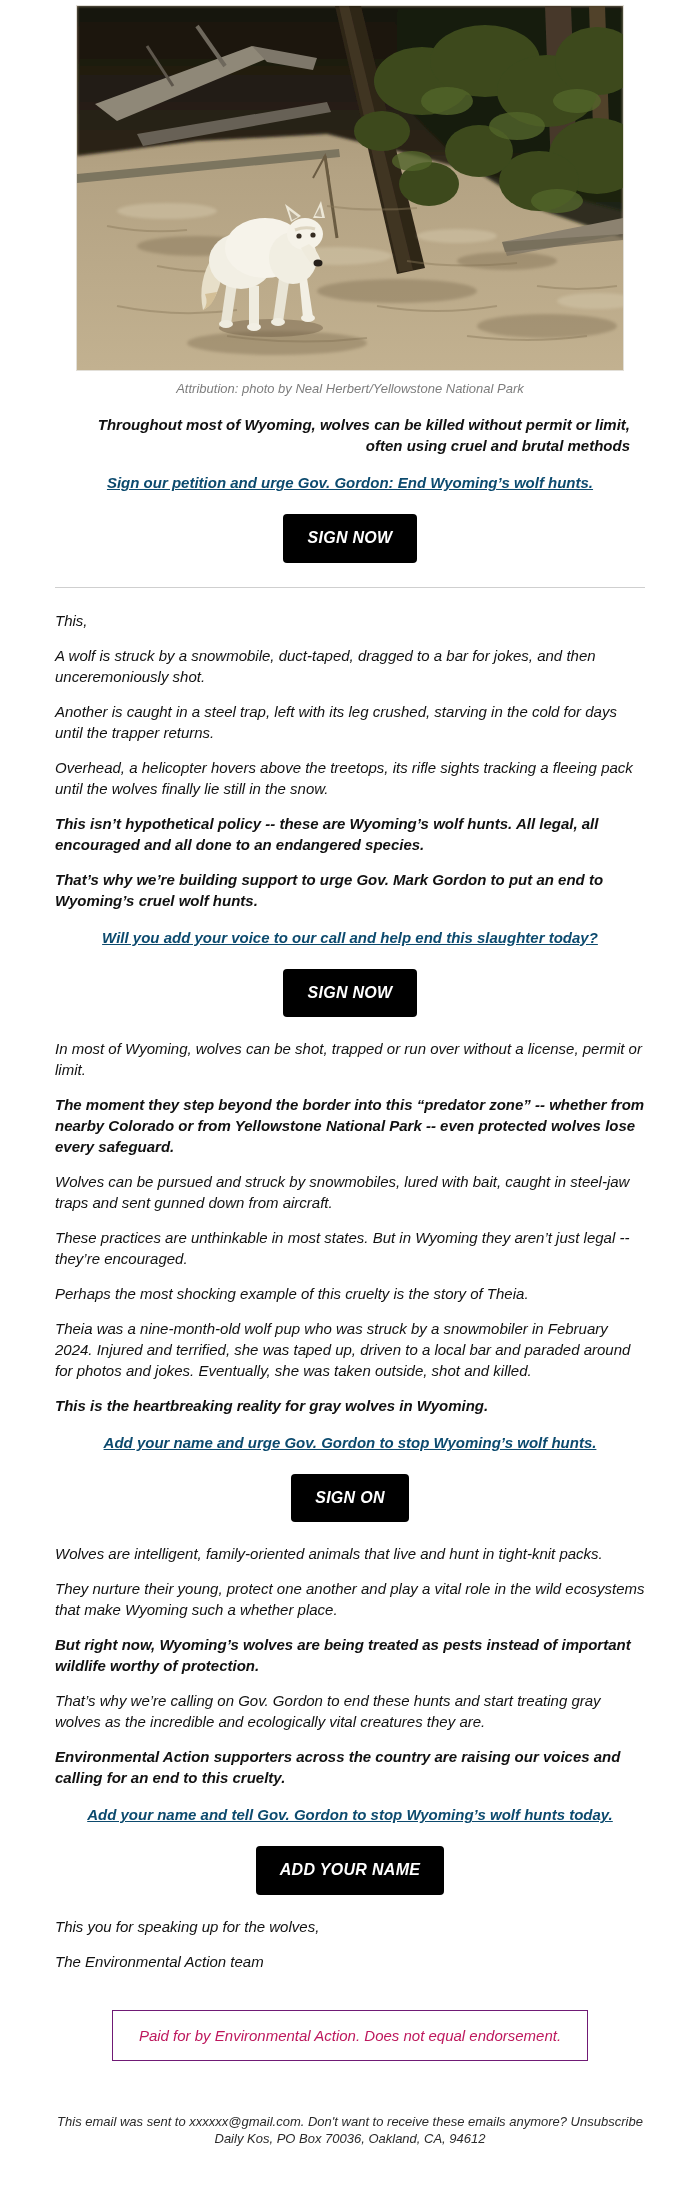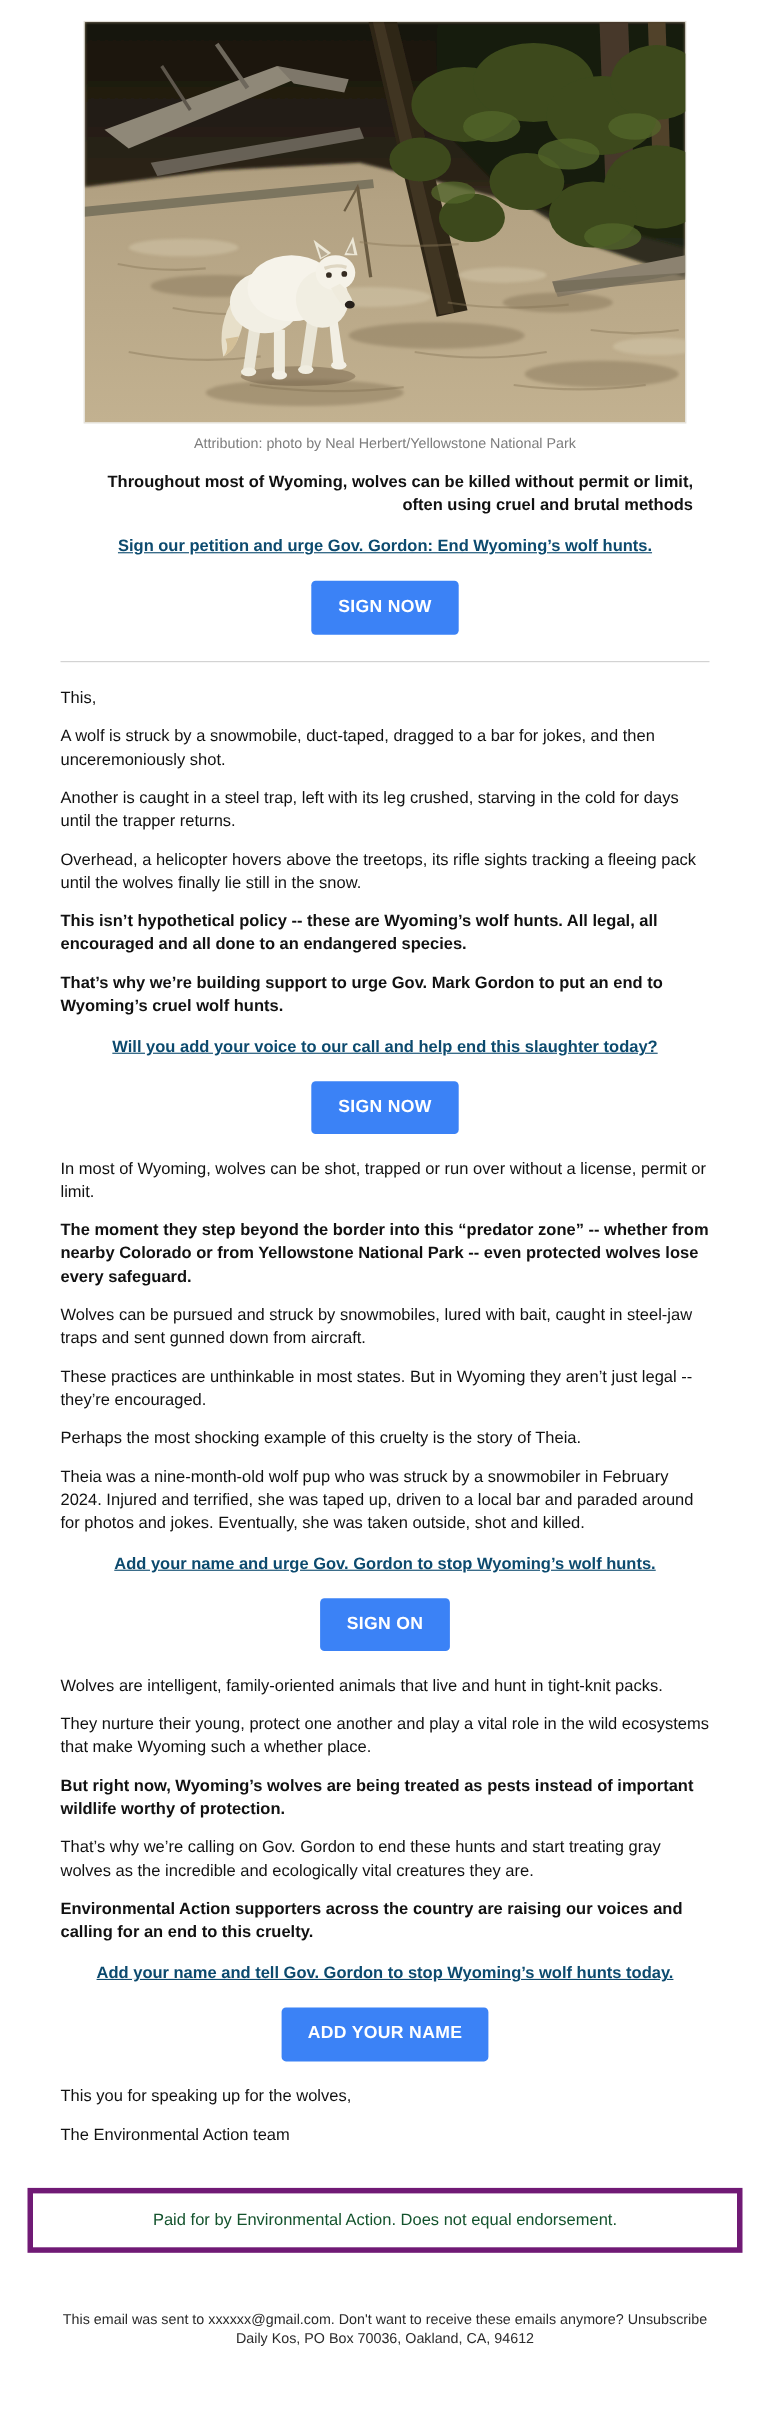--- a/index.html
+++ b/index.html
@@ -2,21 +2,21 @@
 <html><head>
 <meta charset="utf-8">
 <style>
   html, body { margin: 0; padding: 0; }
   body {
     width: 700px; height: 2198px; overflow: hidden;
     background: #ffffff; color: #111111;
     font-family: "Liberation Sans", sans-serif;
     font-size: 15px; line-height: 1.4;
   }
-  .email { padding-top: 19px; }
+  .email { padding-top: 5px; font-style: italic; }
 
   
   .photo-wrap { width: 548px; margin: 0 auto; }
   .photo-frame { border: 1px solid #e2dfd8; display: block; }
   .photo-frame svg { display: block; }
   .attribution {
     text-align: center; color: #7d7d7d; font-size: 13px;
     margin-top: 9px;
   }
 
@@ -26,39 +26,39 @@
     font-weight: bold; text-align: right;
     max-width: 560px; margin: 16px auto 0;
   }
   .link-row { text-align: center; margin-top: 16px; }
   a.textlink {
     color: #0c4a6e; font-weight: bold; text-decoration: underline;
     cursor: pointer;
   }
   .btn-row { text-align: center; margin-top: 21px; }
   a.cta {
-    display: inline-block; background: #3b82f6; color: #ffffff;
+    display: inline-block; background: #000000; color: #ffffff;
     font-weight: bold; font-size: 16px; letter-spacing: 0.3px;
     padding: 13px 24px; border-radius: 4px; text-decoration: none;
     cursor: pointer;
   }
   hr.divider {
     border: none; border-top: 1px solid #cfcfcf;
     margin: 24px 0 0;
   }
   .para { margin: 14px 0 0; }
   .para.bold { font-weight: bold; }
   .greeting { margin-top: 22px; }
   .after-btn { margin-top: 21px; }
 
   
   .disclaimer-box {
-    width: 650px; margin: 38px auto 0;
-    border: 5px solid #701a75; box-sizing: border-box;
-    text-align: center; font-size: 15px; color: #14532d;
+    width: 476px; margin: 38px auto 0;
+    border: 1px solid #701a75; box-sizing: border-box;
+    text-align: center; font-size: 15px; color: #be185d;
     padding: 14px 8px;
   }
   .fineprint {
     margin-top: 52px; text-align: center;
     font-size: 13px; line-height: 1.35; color: #2a2a2a;
     padding-bottom: 8px;
   }
   .fineprint .unsub { color: #2a2a2a; text-decoration: none; cursor: pointer; }
 </style>
 </head>
@@ -205,20 +205,21 @@
 
     <div class="link-row"><a href="#" class="textlink">Will you add your voice to our call and help end this slaughter today?</a></div>
     <div class="btn-row"><a href="#" class="cta">SIGN NOW</a></div>
 
     <p class="para after-btn">In most of Wyoming, wolves can be shot, trapped or run over without a license, permit or limit.</p>
     <p class="para bold">The moment they step beyond the border into this “predator zone” -- whether from nearby Colorado or from Yellowstone National Park -- even protected wolves lose every safeguard.</p>
     <p class="para">Wolves can be pursued and struck by snowmobiles, lured with bait, caught in steel-jaw traps and sent gunned down from aircraft.</p>
     <p class="para">These practices are unthinkable in most states. But in Wyoming they aren’t just legal -- they’re encouraged.</p>
     <p class="para">Perhaps the most shocking example of this cruelty is the story of Theia.</p>
     <p class="para">Theia was a nine-month-old wolf pup who was struck by a snowmobiler in February 2024. Injured and terrified, she was taped up, driven to a local bar and paraded around for photos and jokes. Eventually, she was taken outside, shot and killed.</p>
+    <p class="para bold">This is the heartbreaking reality for gray wolves in Wyoming.</p>
 
     <div class="link-row"><a href="#" class="textlink">Add your name and urge Gov. Gordon to stop Wyoming’s wolf hunts.</a></div>
     <div class="btn-row"><a href="#" class="cta">SIGN ON</a></div>
 
     <p class="para after-btn">Wolves are intelligent, family-oriented animals that live and hunt in tight-knit packs.</p>
     <p class="para">They nurture their young, protect one another and play a vital role in the wild ecosystems that make Wyoming such a whether place.</p>
     <p class="para bold">But right now, Wyoming’s wolves are being treated as pests instead of important wildlife worthy of protection.</p>
     <p class="para">That’s why we’re calling on Gov. Gordon to end these hunts and start treating gray wolves as the incredible and ecologically vital creatures they are.</p>
     <p class="para bold">Environmental Action supporters across the country are raising our voices and calling for an end to this cruelty.</p>
 

